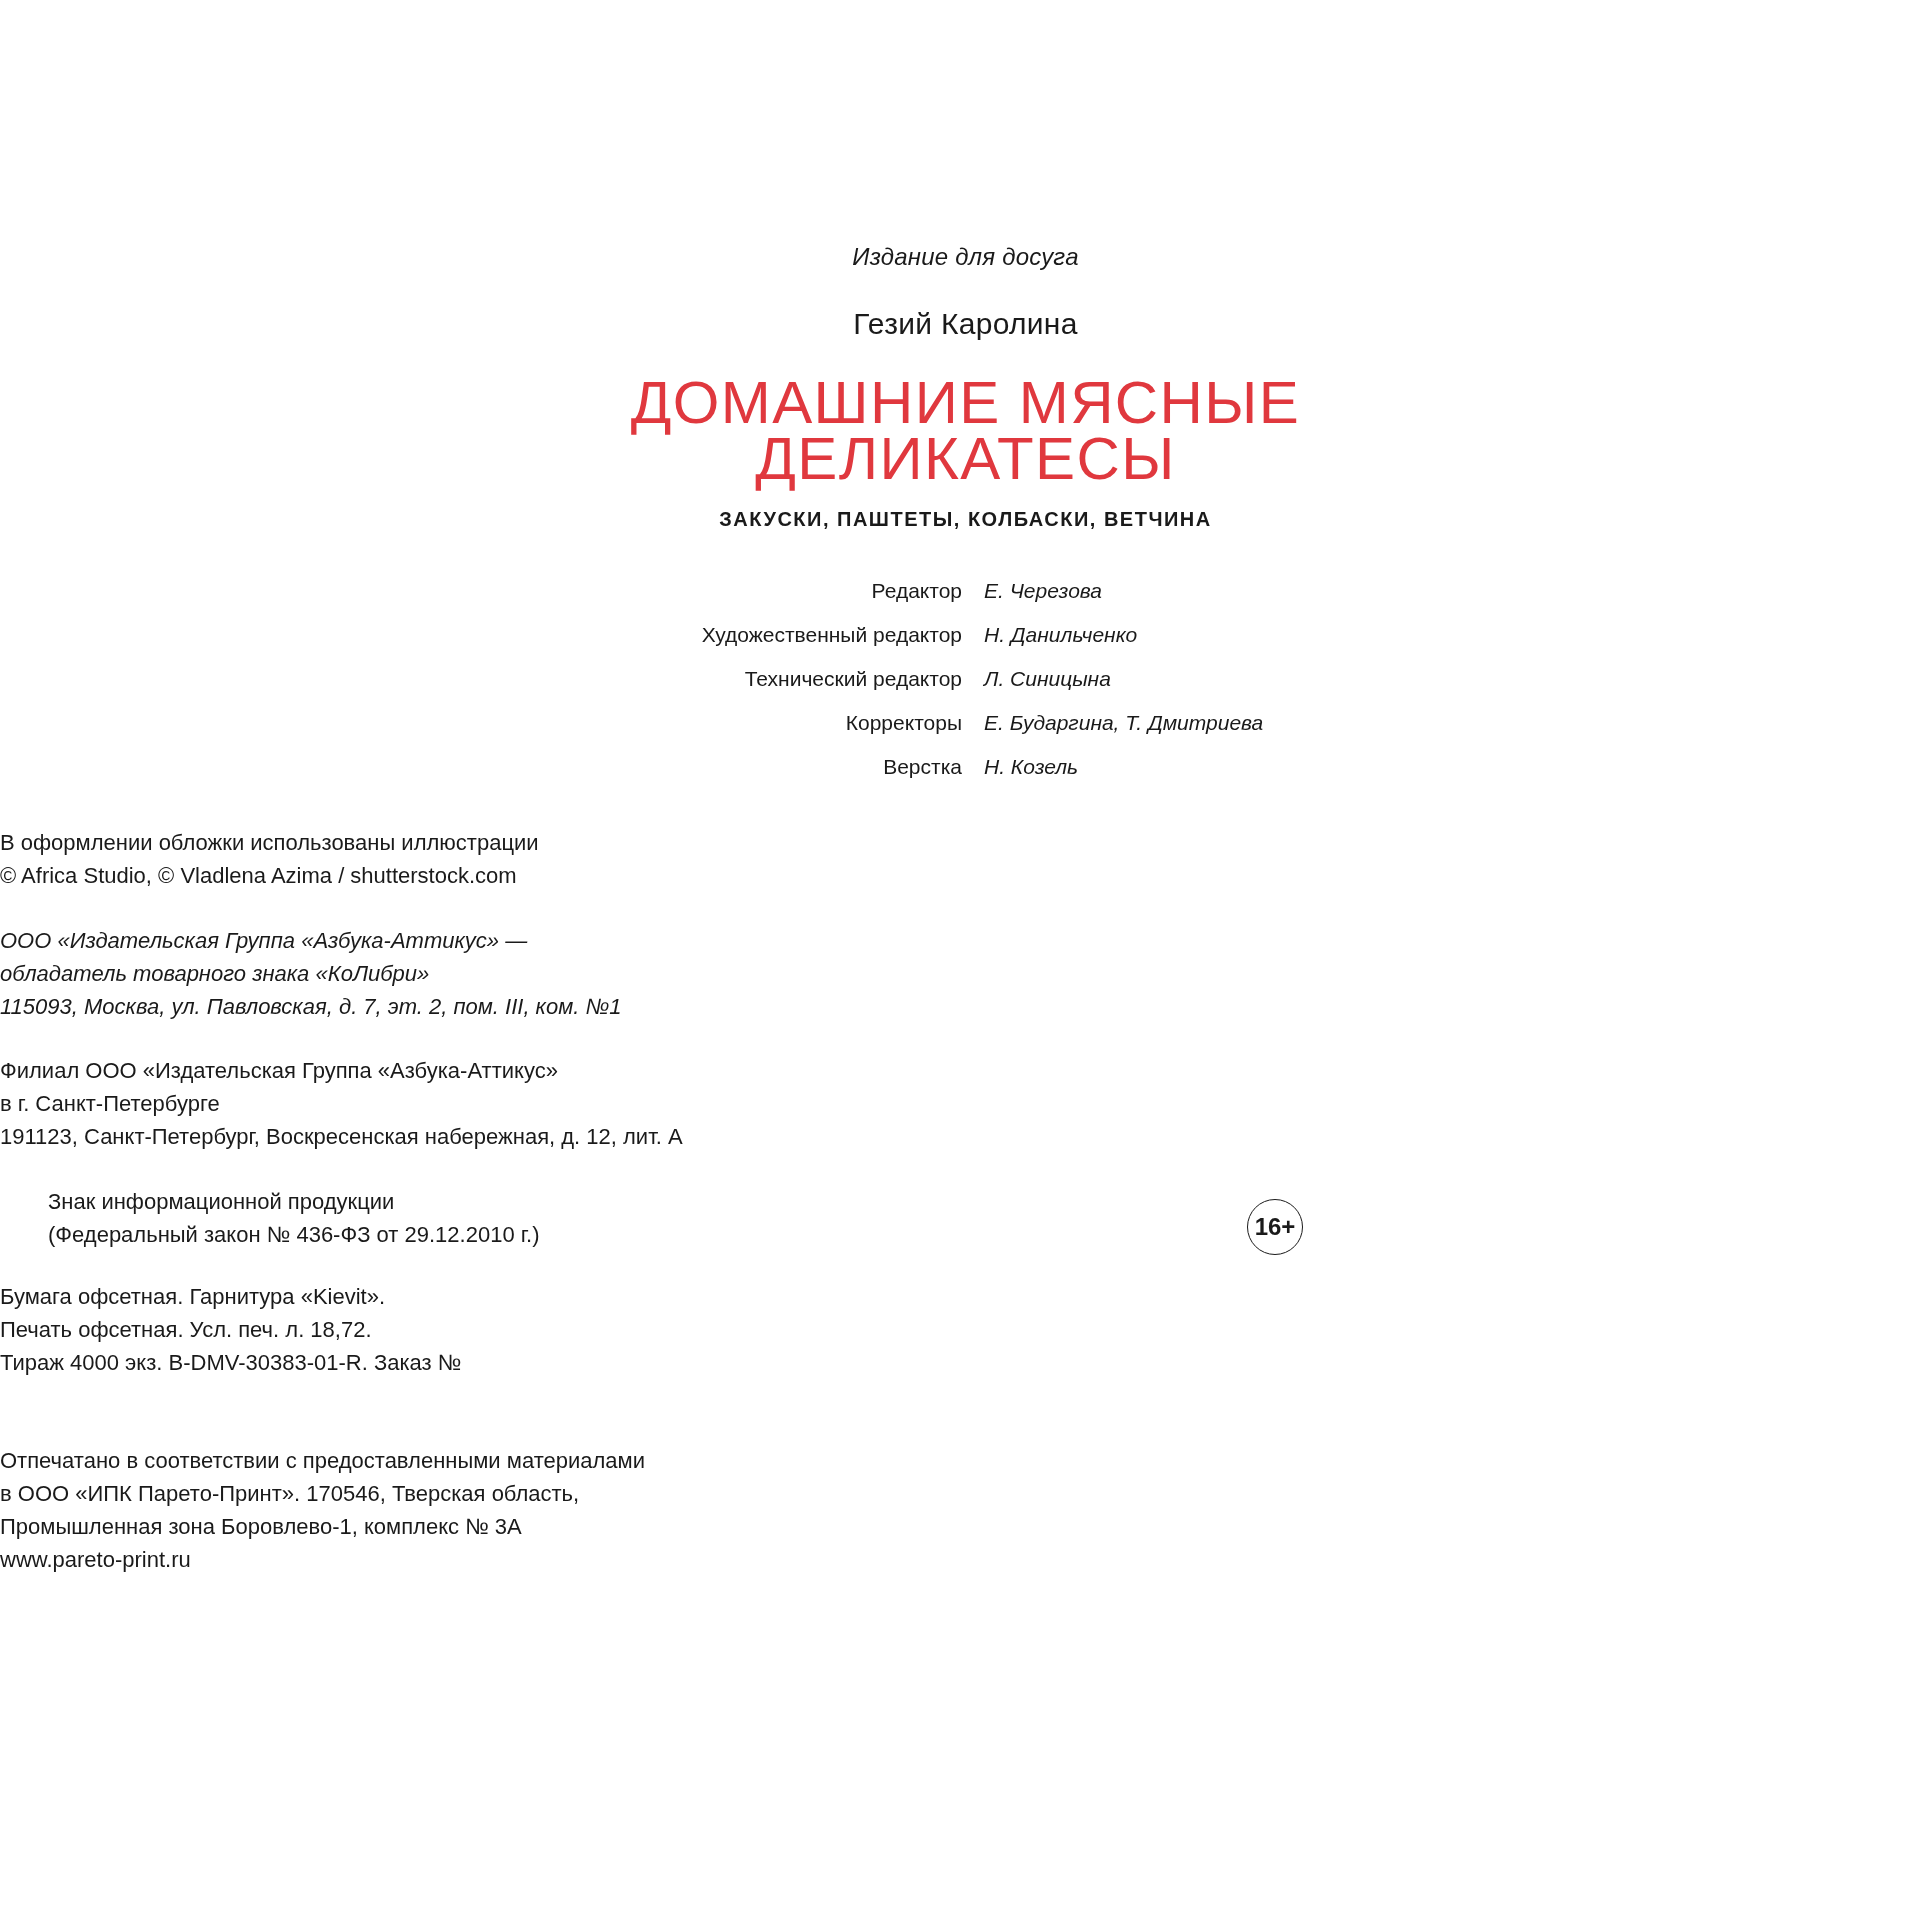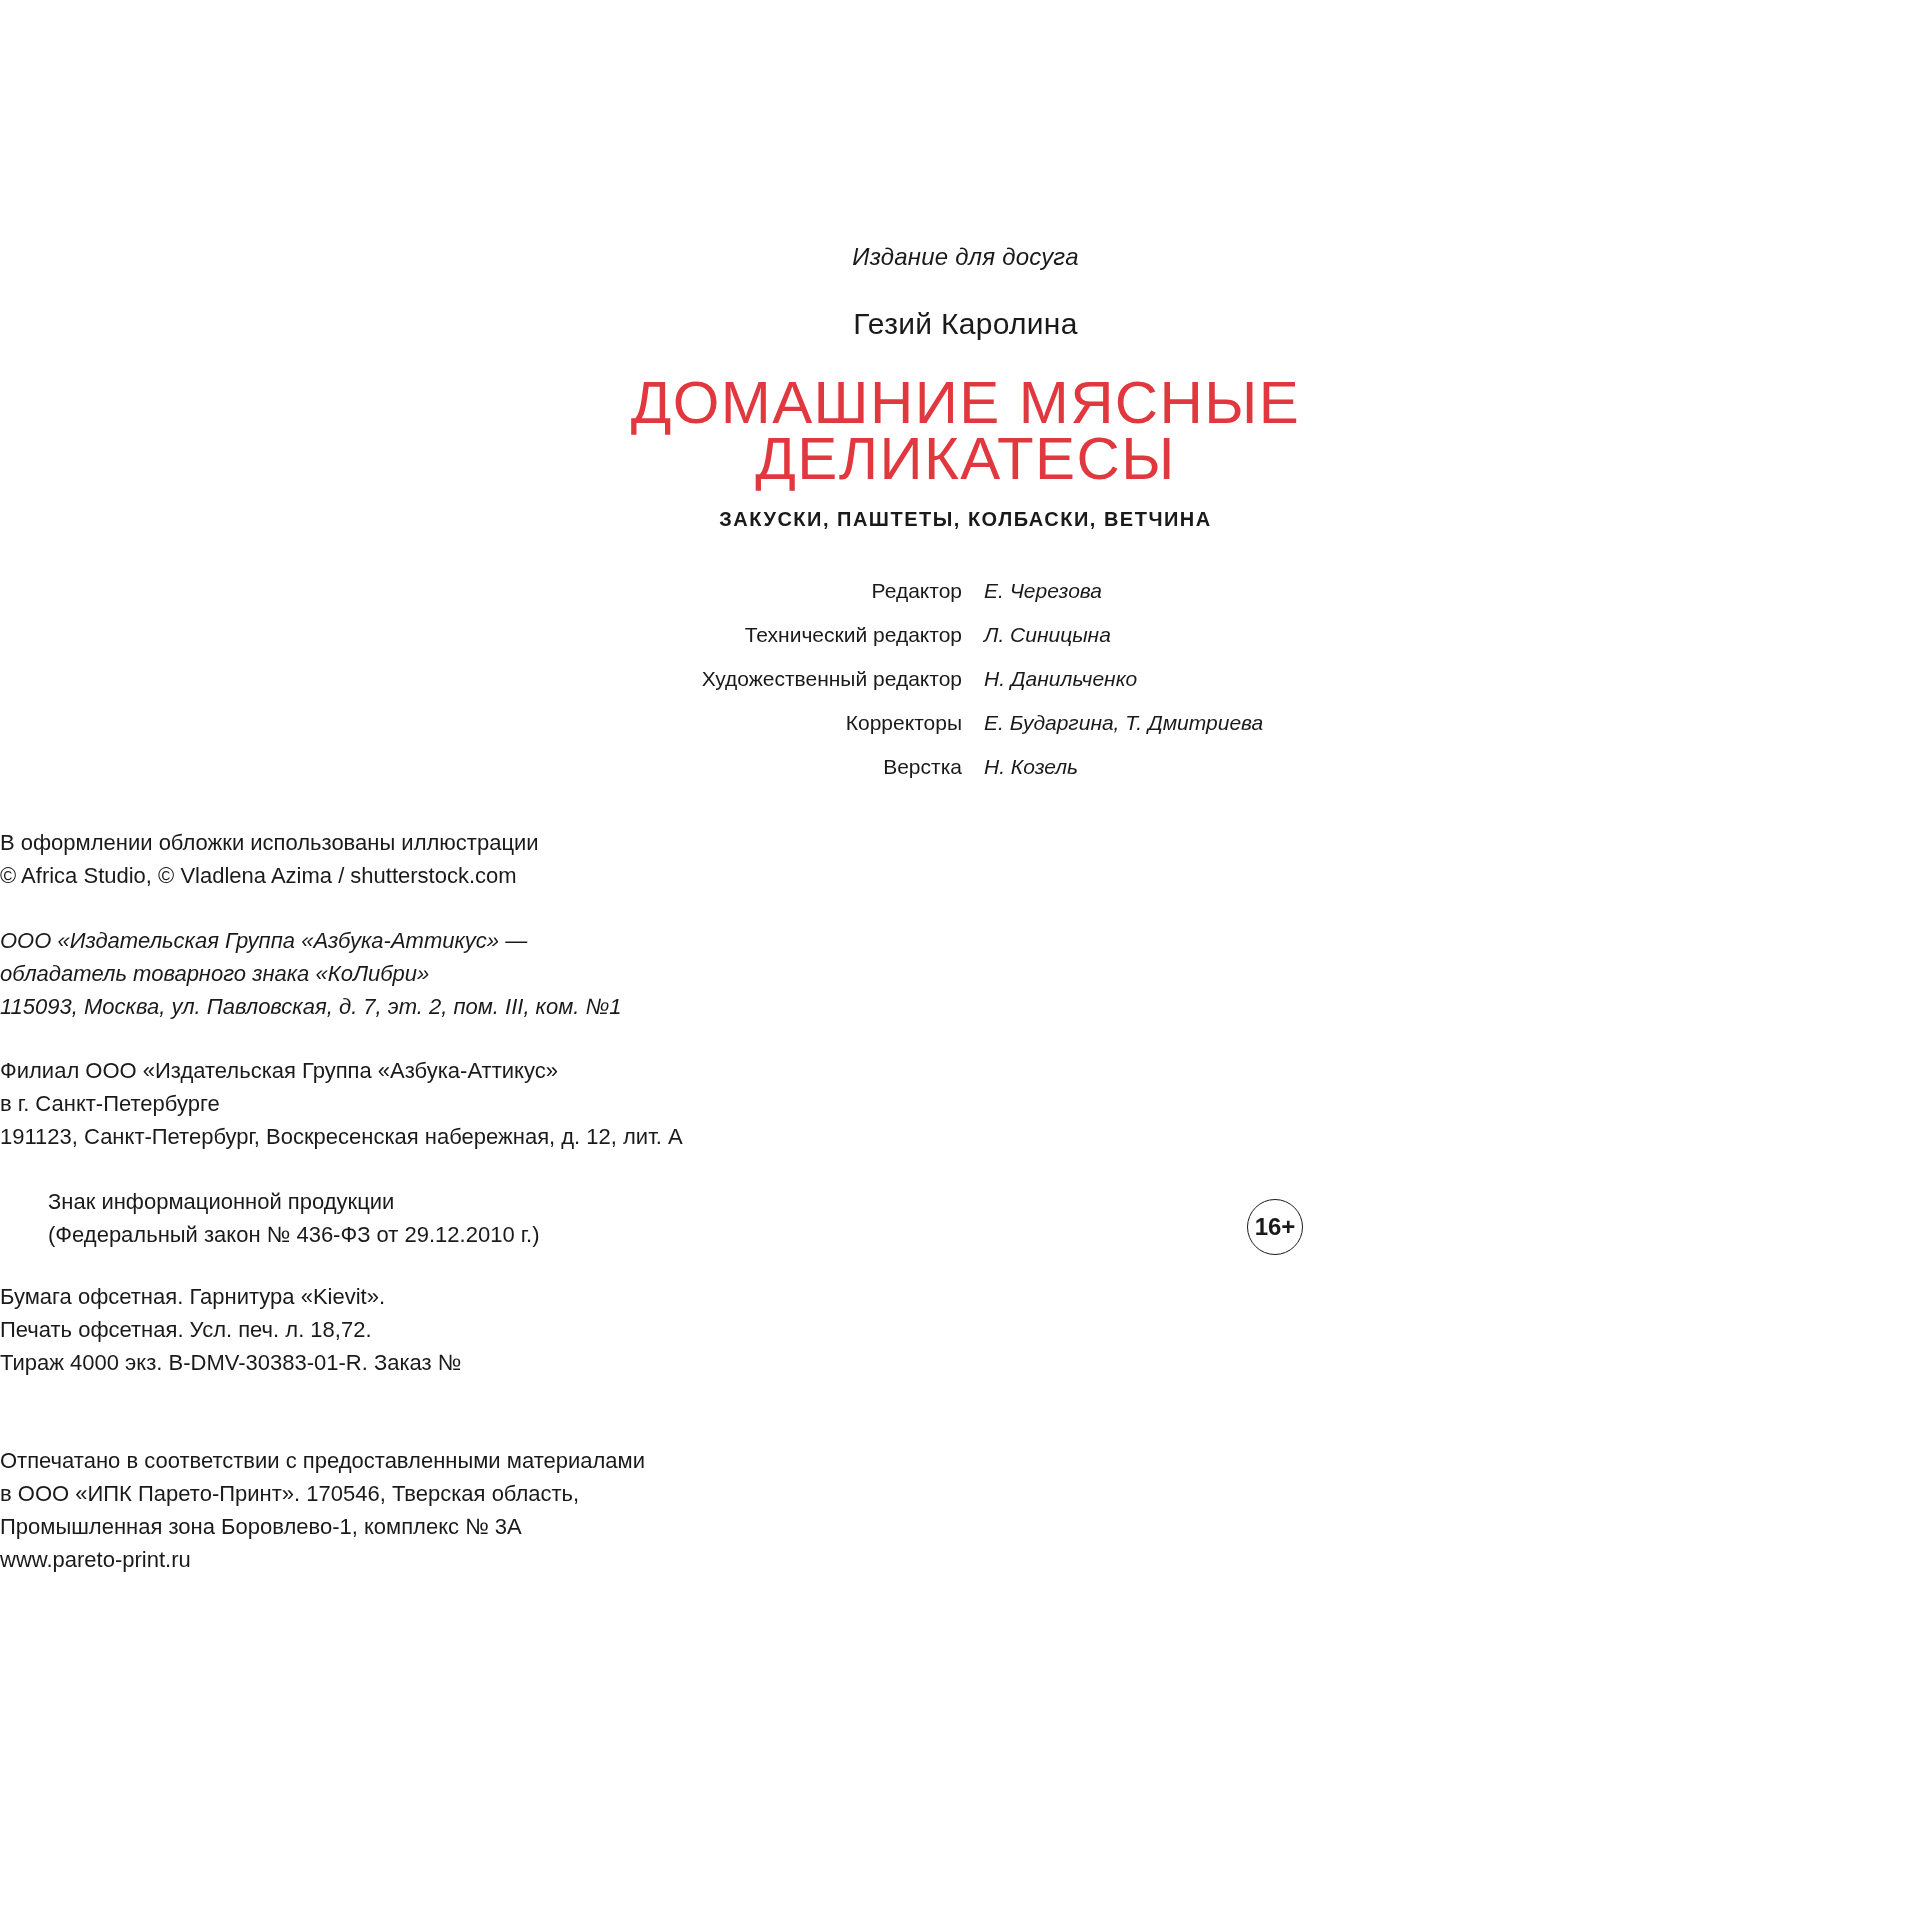--- a/index.html
+++ b/index.html
@@ -139,26 +139,26 @@
   </div>
 
   <div class="center-line subtitle">Закуски, паштеты, колбаски, ветчина</div>
 
   <div class="credits">
     <div class="credit-row">
       <span class="credit-role">Редактор</span>
       <span class="credit-name">Е. Черезова</span>
     </div>
     <div class="credit-row">
+      <span class="credit-role">Художественный редактор</span>
+      <span class="credit-name">Н. Данильченко</span>
+    </div>
+    <div class="credit-row">
       <span class="credit-role">Технический редактор</span>
       <span class="credit-name">Л. Синицына</span>
-    </div>
-    <div class="credit-row">
-      <span class="credit-role">Художественный редактор</span>
-      <span class="credit-name">Н. Данильченко</span>
     </div>
     <div class="credit-row">
       <span class="credit-role">Корректоры</span>
       <span class="credit-name">Е. Бударгина, Т. Дмитриева</span>
     </div>
     <div class="credit-row">
       <span class="credit-role">Верстка</span>
       <span class="credit-name">Н. Козель</span>
     </div>
   </div>

